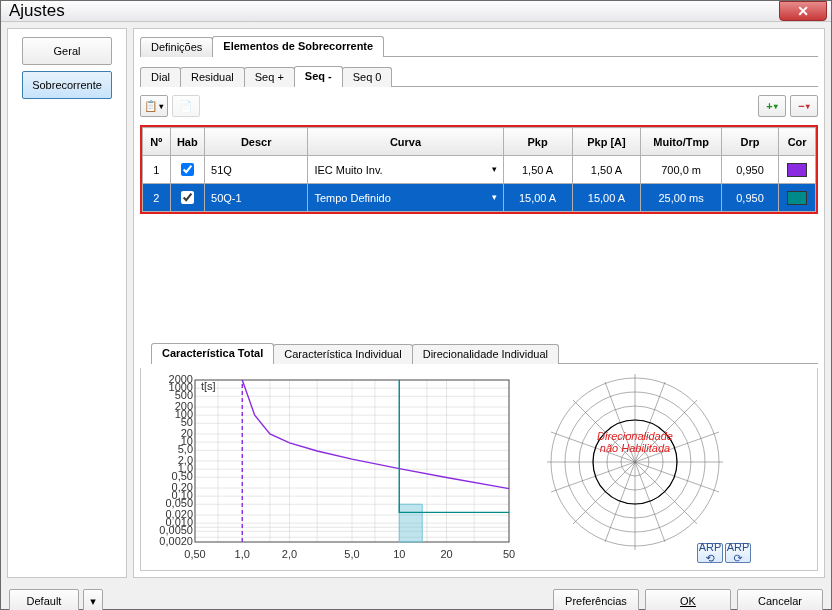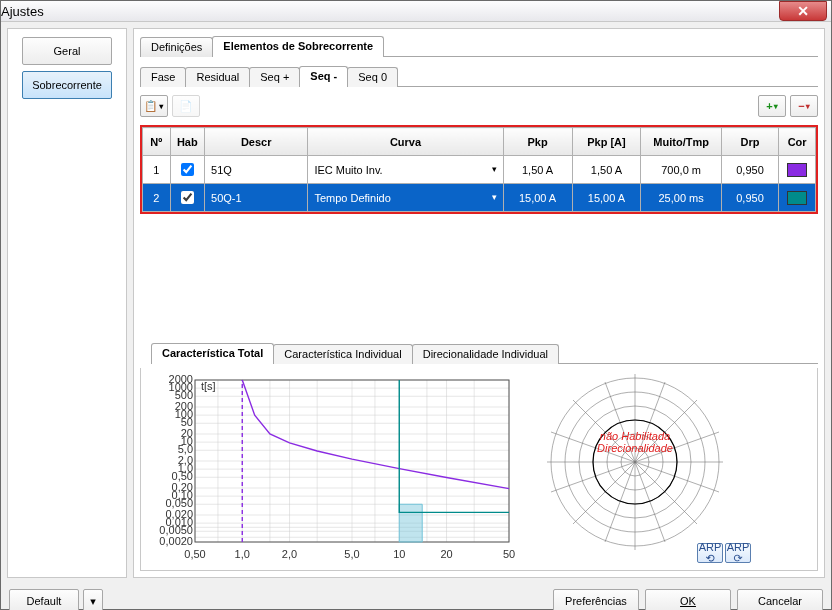--- a/index.html
+++ b/index.html
@@ -1,19 +1,19 @@
 <!DOCTYPE html>
 <html><head>
 <meta charset="utf-8">
 <style>
   * { box-sizing: border-box; font-family: Tahoma, Arial, sans-serif; font-size: 11px; }
   body { margin: 0; background: #f0f0f0; user-select: none; }
   .window { width: 832px; height: 610px; border: 1px solid #6a6a6a; background: #f0f0f0; display: flex; flex-direction: column; position: relative; }
   .titlebar { height: 28px; background: linear-gradient(#fdfdfe, #e8e8ec); display: flex; align-items: center; justify-content: space-between; border-bottom: 1px solid #c8c8c8; }
-  .titlebar span { font-size: 13px; }
+  .titlebar span { padding-left: 8px; font-size: 17px; }
   .close-btn { width: 48px; height: 20px; margin-right: 4px; background: linear-gradient(#e78b8b, #c83838); border: 1px solid #9c2b2b; border-radius: 0 0 4px 4px; display: flex; align-items: center; justify-content: center; color: white; font-weight: bold; font-size: 14px; cursor: pointer; }
   .body { flex: 1; display: flex; flex-direction: column; padding: 6px; gap: 6px; }
   .body-main { flex: 1; display: flex; gap: 6px; }
   .sidebar { width: 120px; border: 1px solid #c8c8c8; background: #fff; padding: 8px 14px; display: flex; flex-direction: column; gap: 6px; }
   .side-btn { height: 28px; border: 1px solid #a7a7a7; background: linear-gradient(#fdfdfd,#ededed); border-radius: 2px; display:flex; align-items:center; justify-content:center; cursor:pointer; }
   .side-btn.active { border-color:#3c7fb1; background: linear-gradient(#e7f2fb,#c7e3fb); text-align: center; }
   .main { flex:1; border:1px solid #c8c8c8; background:#fff; padding:6px; display:flex; flex-direction:column; gap:4px; position:relative; }
   .tabs { display:flex; gap:0; border-bottom:1px solid #a7a7a7; height:22px; }
   .tab { padding:3px 10px 0 10px; border:1px solid #a7a7a7; border-bottom:none; background:linear-gradient(#fdfdfd,#e8e8e8); border-radius:3px 3px 0 0; margin-right:-1px; cursor:pointer; height:20px; position:relative; top:2px; }
   .tab.active { background:#fff; font-weight:bold; top:1px; height:21px; z-index:2; }
@@ -66,21 +66,21 @@
         <div class="side-btn active">
             <span>Sobrecorrente</span>
           </div>
       </div>
       <div class="main">
         <div class="tabs">
           <div class="tab"><span>Definições</span></div>
           <div class="tab active"><span>Elementos de Sobrecorrente</span></div>
         </div>
         <div class="subtabs">
-          <div class="subtab"><span>Fase</span></div>
+          <div class="subtab"><span>Dial</span></div>
           <div class="subtab"><span>Residual</span></div>
           <div class="subtab"><span>Seq +</span></div>
           <div class="subtab active"><span>Seq -</span></div>
           <div class="subtab"><span>Seq 0</span></div>
         </div>
         <div class="toolbar">
           <div class="tool-group">
             <div class="tool-btn">
                 <span>📋</span>
                 <span class="caret">▾</span>
@@ -236,22 +236,22 @@
                 <line x1="48" y1="26" x2="172" y2="150"></line>
                   <line x1="172" y1="26" x2="48" y2="150"></line>
                 <line x1="26" y1="58" x2="194" y2="118"></line>
                   <line x1="194" y1="58" x2="26" y2="118"></line>
                 <line x1="80" y1="8" x2="140" y2="168"></line>
                   <line x1="140" y1="8" x2="80" y2="168"></line>
               </g>
               <circle cx="110" cy="88" r="42" stroke="#000" stroke-width="1.2" fill="none"></circle>
             </svg>
             <div class="direc-text">
+              <div>Direcionalidade</div>
               <div>não Habilitada</div>
-              <div>Direcionalidade</div>
             </div>
             <div class="arp-btns">
               <div class="arp-btn">
                   <span>ARP</span>
                   <span>⟲</span>
                 </div>
               <div class="arp-btn">
                   <span>ARP</span>
                   <span>⟳</span>
                 </div>

